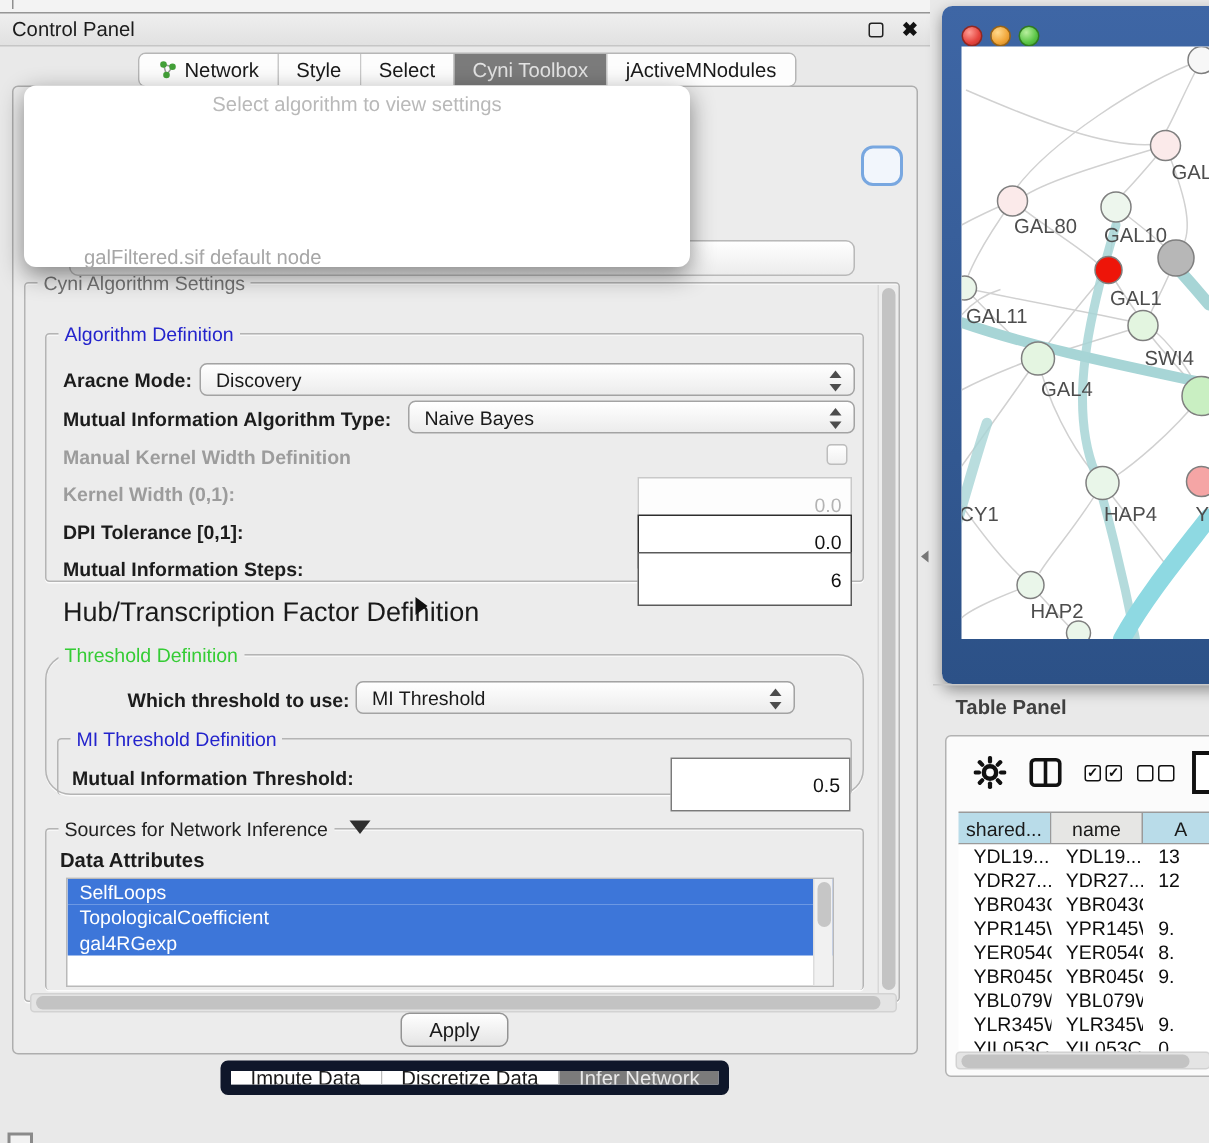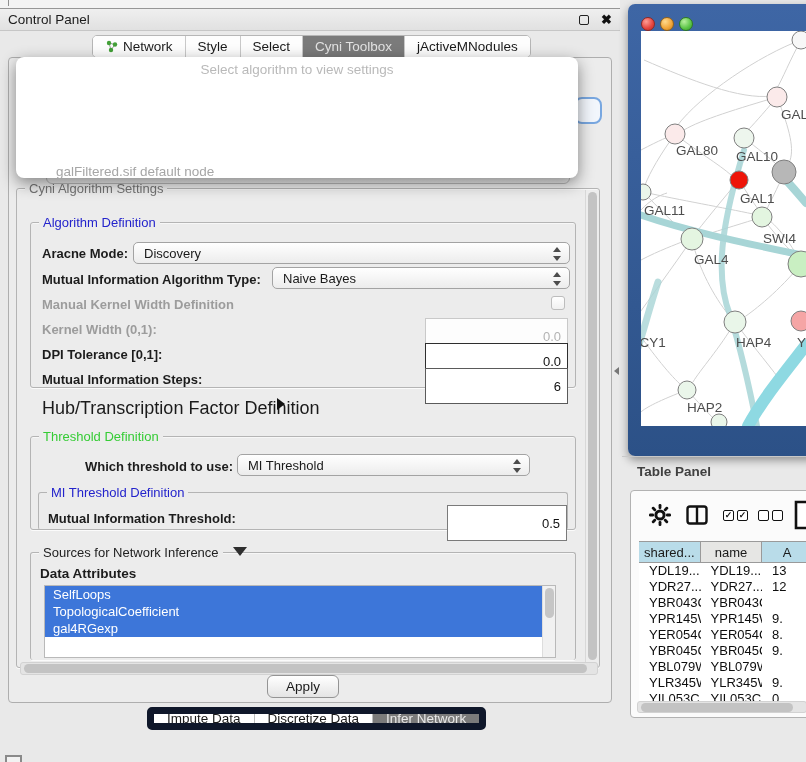--- a/index.html
+++ b/index.html
@@ -79,21 +79,21 @@
     position:absolute; width:14px; height:14px; border:1px solid #bdbdbd; border-radius:3px;
     background:linear-gradient(#ffffff,#f0f0f0);
   }
 
   .tri-right { display:inline-block; width:0; height:0; border-top:6px solid transparent; border-bottom:6px solid transparent; border-left:8px solid #111; vertical-align:-1px; }
   .tri-down  { display:inline-block; width:0; height:0; border-left:7px solid transparent; border-right:7px solid transparent; border-top:9px solid #2e2e2e; vertical-align:-1px; }
   .tri-left-sm { position:absolute; width:0; height:0; border-top:4px solid transparent; border-bottom:4px solid transparent; border-right:5px solid #777; }
 
   
   .popup {
-    left:16px; top:57px; width:562px; height:121px; z-index:10;
+    left:16px; top:57px; width:444px; height:121px; z-index:10;
     background:#fff; border-radius:8px; box-shadow:0 5px 16px rgba(0,0,0,.45);
   }
   .popup .placeholder { position:absolute; top:5px; left:0; width:100%; text-align:center; color:#b9b9b9; font-size:13.5px; }
   .algo-item { position:relative; height:15.5px; line-height:15.5px; padding-left:4px; font-size:13.5px; color:#0c0c0c; white-space:nowrap; }
   .algo-item.bold { font-weight:bold; }
   #algo-list { position:absolute; top:22px; left:0; right:0; }
 
   .combo-fragment {
     left:46px; top:160px; width:524px; height:24px; z-index:2;
     border:1px solid #b9b9b9; border-radius:6px; background:linear-gradient(#fff,#ececec);
@@ -242,21 +242,21 @@
 
 <span class="lbl" style="left:42px; top:347px;">DPI Tolerance [0,1]:</span>
 <input class="tfield focus" style="left: 425px; top: 343px; width: 143px;" value="0.0">
 
 <span class="lbl" style="left:42px; top:372px;">Mutual Information Steps:</span>
 <input class="tfield" style="left: 425px; top: 368px; width: 143px;" value="6">
 
 <span class="abs" style="left:42px; top:398px; font-size:18px;">Hub/Transcription Factor Definition</span>
 <span class="abs tri-right" style="left:277px; top:398px;"></span>
 
-<div class="abs groupbox" style="left:30px; top:436px; width:546px; height:94px;">
+<div class="abs groupbox" style="left:30px; top:436px; width:546px; height:94px;border-radius:17px;">
   <span class="grouptitle t-green">Threshold Definition</span>
 </div>
 <span class="lbl" style="left:85px; top:459px;">Which threshold to use:</span>
 <div class="combo" style="left:237px; top:454px; width:293px;">
   <span>MI Threshold</span>
   <span class="stepper">
       <i class="up"></i>
       <i class="dn"></i>
     </span>
 </div>

